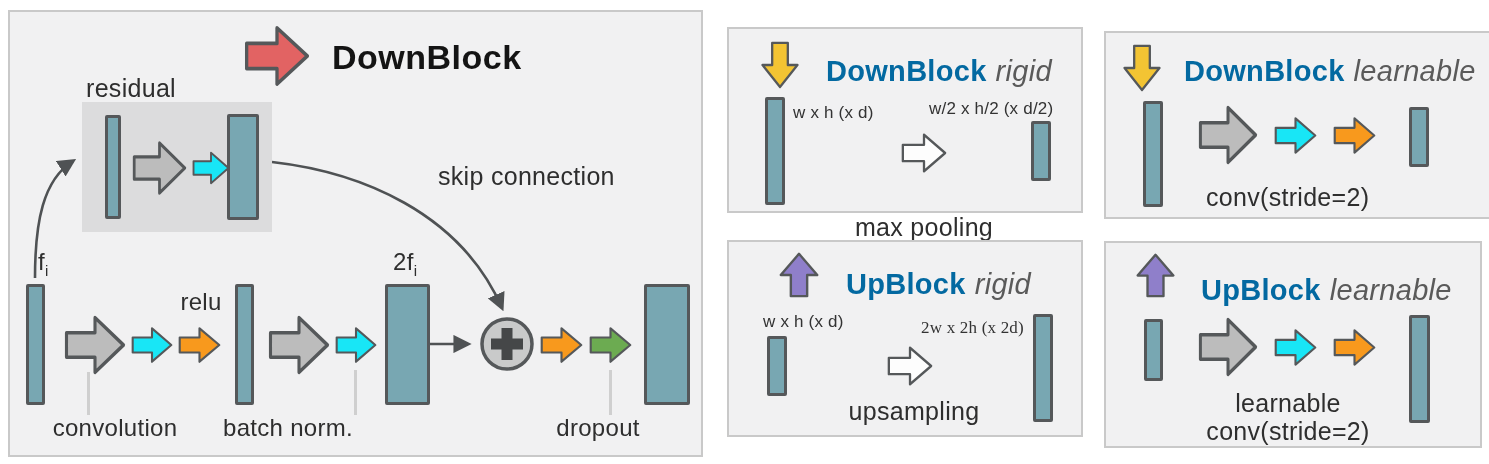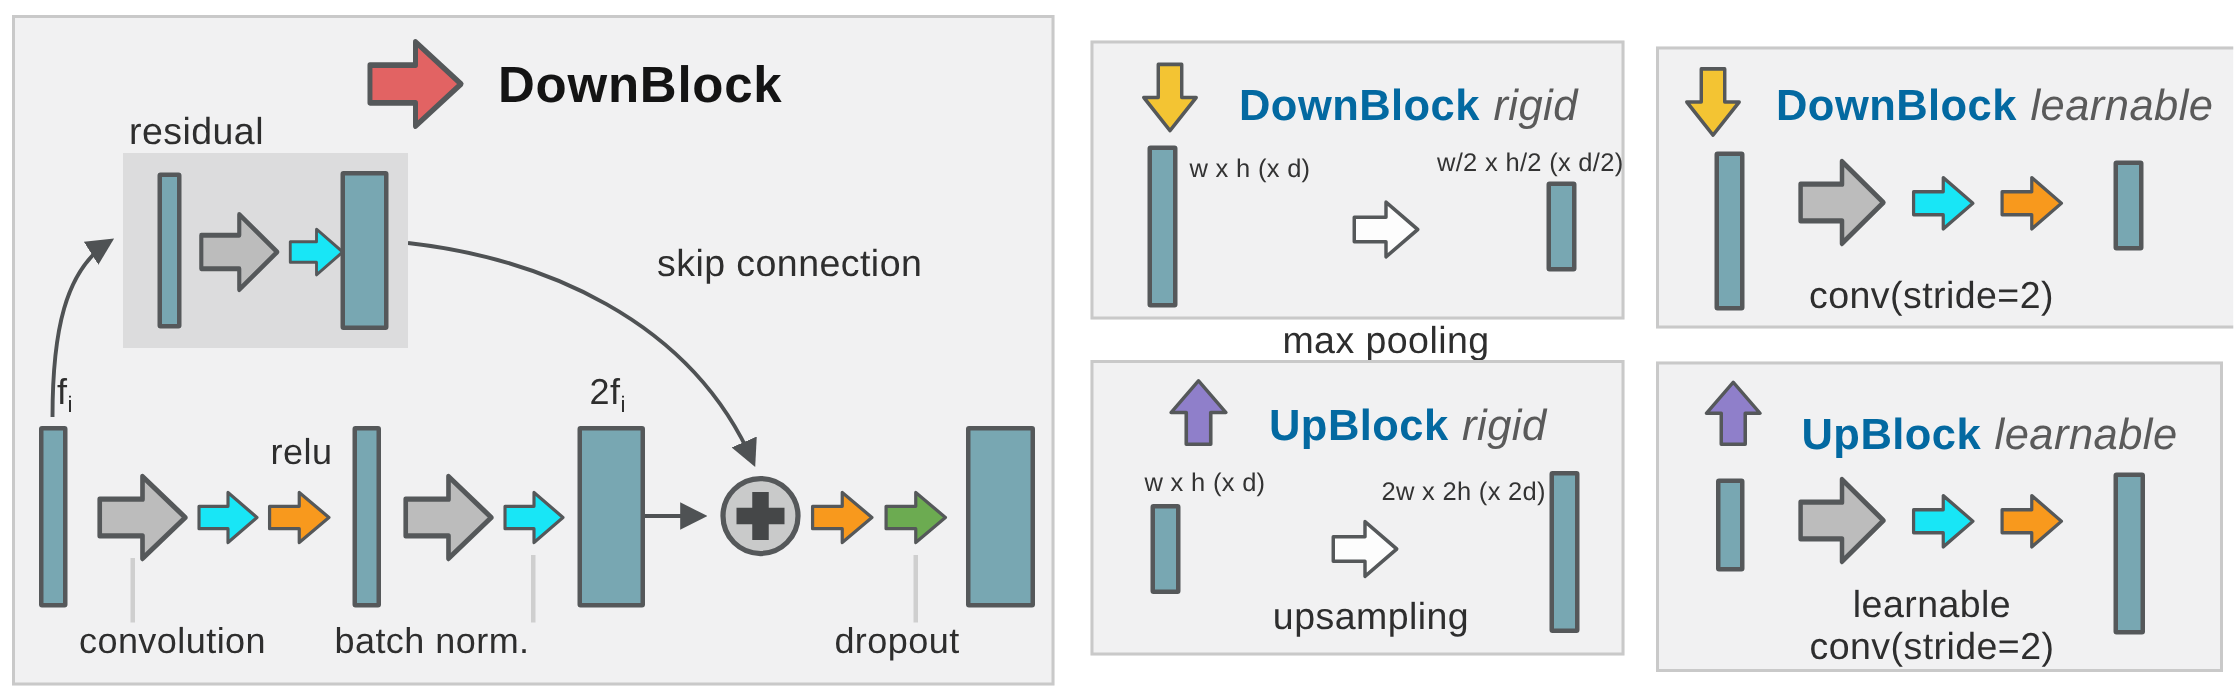--- a/index.html
+++ b/index.html
@@ -176,21 +176,21 @@
     </div>
     <div class="bar" style="left:36px;top:68px;width:20px;height:108px;"></div>
     <div class="dim" style="left:64px;top:74px;">w x h (x d)</div>
     <i class="arr" style="left:172px;top:100px;width:46px;height:48px;">
         <svg viewBox="0 0 100 100" preserveAspectRatio="none" width="100%" height="100%">
           <g transform="rotate(0 50 50)">
             <path d="M4,33 H50 V12 L96,50 L50,88 V67 H4 Z" fill="#fdfdfd" stroke="#55585a" stroke-width="5" stroke-linejoin="round"></path>
           </g>
         </svg>
       </i>
-    <div class="dim" style="left:200px;top:70px;margin-left:29px;">w/2 x h/2 (x d/2)</div>
+    <div class="dim" style="left:200px;top:70px;">w/2 x h/2 (x d/2)</div>
     <div class="bar" style="left:302px;top:92px;width:20px;height:60px;"></div>
     <div class="lbl centered" style="left:120px;top:152px;width:150px;font-size:25px;margin-top:32px;">max pooling</div>
   </div>
 
   <div class="panel" style="left:1104px;top:19px;width:449px;height:188px;margin-top:12px;">
     <i class="arr" style="left:13px;top:11px;width:46px;height:48px;">
         <svg viewBox="0 0 100 100" preserveAspectRatio="none" width="100%" height="100%">
           <g transform="rotate(90 50 50)">
             <path d="M4,33 H50 V12 L96,50 L50,88 V67 H4 Z" fill="#f3c433" stroke="#55585a" stroke-width="5" stroke-linejoin="round"></path>
           </g>
@@ -238,21 +238,21 @@
     </div>
     <div class="dim" style="left:34px;top:70px;">w x h (x d)</div>
     <div class="bar" style="left:38px;top:94px;width:20px;height:60px;"></div>
     <i class="arr" style="left:158px;top:100px;width:46px;height:48px;">
         <svg viewBox="0 0 100 100" preserveAspectRatio="none" width="100%" height="100%">
           <g transform="rotate(0 50 50)">
             <path d="M4,33 H50 V12 L96,50 L50,88 V67 H4 Z" fill="#fdfdfd" stroke="#55585a" stroke-width="5" stroke-linejoin="round"></path>
           </g>
         </svg>
       </i>
-    <div class="dim" style="left:192px;top:76px;">2w x 2h (x 2d)</div>
+    <div class="dim" style="left:192px;top:76px;font-family:Liberation Serif, serif;">2w x 2h (x 2d)</div>
     <div class="bar" style="left:304px;top:72px;width:20px;height:108px;"></div>
     <div class="lbl centered" style="left:110px;top:155px;width:150px;font-size:25px;">upsampling</div>
   </div>
 
   <div class="panel" style="left:1104px;top:241px;width:378px;height:207px;">
     <i class="arr" style="left:26px;top:10px;width:47px;height:45px;">
         <svg viewBox="0 0 100 100" preserveAspectRatio="none" width="100%" height="100%">
           <g transform="rotate(270 50 50)">
             <path d="M4,33 H50 V12 L96,50 L50,88 V67 H4 Z" fill="#8f7fca" stroke="#55585a" stroke-width="5" stroke-linejoin="round"></path>
           </g>

